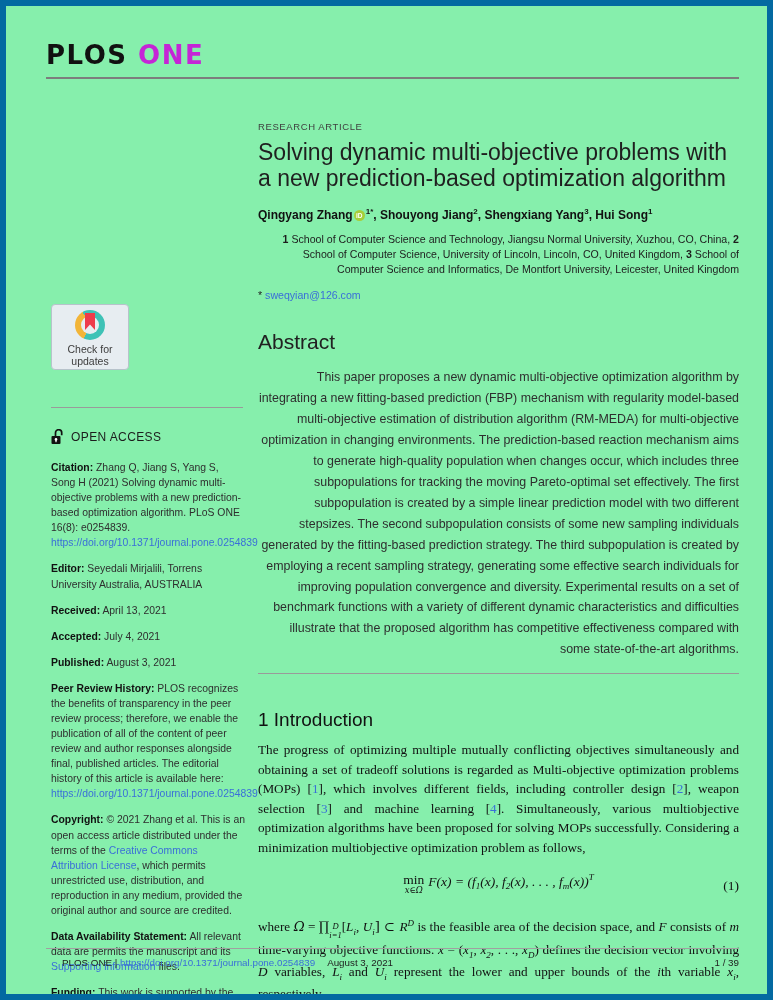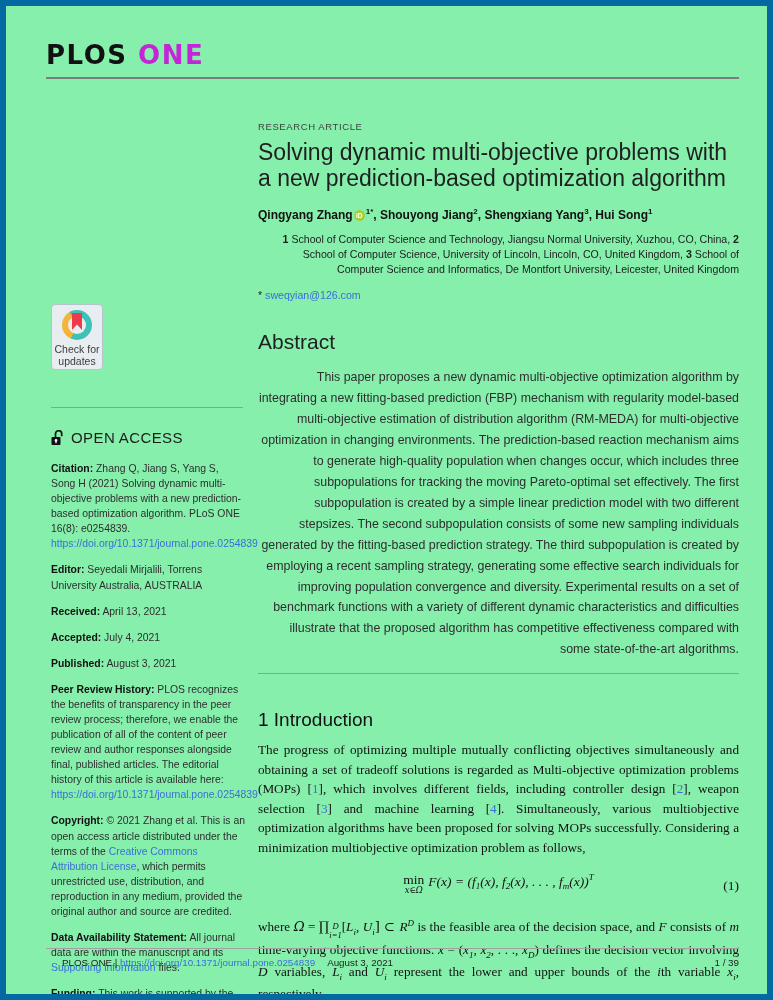--- a/index.html
+++ b/index.html
@@ -47,39 +47,39 @@
   .minop .cond { display:block; font-size:8.5px; margin-top:-3px; font-style:italic; }
   .eq-var { font-style:italic; }
   .eq-num { position:absolute; right:0; top:8px; font-style:normal; }
   sub.m, sup.m { font-size:9px; font-style:italic; }
   .prod-lims { display:inline-block; text-align:center; font-size:8.5px; vertical-align:-7px; line-height:1.1; font-style:italic; }
   .prod-lims span { display:block; }
 
   
   .sidebar { position:absolute; left:45px; top:298px; width:194px; }
   .check-badge {
-    width:52px; height:66px; background:#e7edf1; border:1px solid #b7c3cb;
+    width:78px; height:66px; background:#e7edf1; border:1px solid #b7c3cb;
     border-radius:4px; text-align:center; padding-top:5px; cursor:pointer;
   }
   .cm-ring {
     position:relative; width:30px; height:30px; margin:0 auto; border-radius:50%;
     background:conic-gradient(#3ec2b6 0deg 205deg, #f2b538 205deg 330deg, #3ec2b6 330deg 360deg);
   }
   .cm-ring::after {
     content:""; position:absolute; left:6px; top:6px; width:18px; height:18px;
     border-radius:50%; background:#e7edf1;
   }
   .cm-bookmark {
     position:absolute; left:10px; top:3px; width:10px; height:17px; background:#ee3b4b; z-index:2;
     clip-path:polygon(0 0,100% 0,100% 100%,50% 68%,0 100%);
   }
   .check-badge .badge-text { margin-top:3px; font-size:10.5px; line-height:1.15; color:#3c3c3c; }
   .side-rule { margin-top:37px; height:1px; background:#9a9a9a; width:192px; }
   .open-access { margin-top:21px; display:flex; align-items:center; gap:6px; }
-  .open-access .oa-label { font-size:15px; letter-spacing:.4px; color:#1c1c1c;text-align:center; }
+  .open-access .oa-label { font-size:12px; letter-spacing:.4px; color:#1c1c1c;text-align:center; }
   .side-p { margin-top:11px; font-size:10.4px; line-height:1.45; color:#2e2e2e; }
   .side-p b { color:#111; }
 
   
   .foot-rule { position:absolute; left:40px; top:942px; width:693px; height:1px; background:#a0a0a0; }
   .footer { position:absolute; left:40px; top:951px; width:693px; font-size:9.8px; color:#1d1d1d;padding-left:16px; }
   .footer .right { position:absolute; right:0; top:0; }
   .footer .date { margin-left:12px; }
 </style>
 </head>
@@ -153,21 +153,21 @@
     <p class="side-p"><b>Received:</b><span> April 13, 2021</span></p>
 
     <p class="side-p"><b>Accepted:</b><span> July 4, 2021</span></p>
 
     <p class="side-p"><b>Published:</b><span> August 3, 2021</span></p>
 
     <p class="side-p"><b>Peer Review History:</b><span> PLOS recognizes the benefits of transparency in the peer review process; therefore, we enable the publication of all of the content of peer review and author responses alongside final, published articles. The editorial history of this article is available here: </span><a href="#">https://doi.org/10.1371/journal.pone.0254839</a></p>
 
     <p class="side-p"><b>Copyright:</b><span> © 2021 Zhang et al. This is an open access article distributed under the terms of the </span><a href="#">Creative Commons Attribution License</a><span>, which permits unrestricted use, distribution, and reproduction in any medium, provided the original author and source are credited.</span></p>
 
-    <p class="side-p"><b>Data Availability Statement:</b><span> All journal data are within the manuscript and its </span><a href="#">Supporting information</a><span> files.</span></p>
+    <p class="side-p"><b>Data Availability Statement:</b><span> All relevant data are permits the manuscript and its </span><a href="#">Supporting information</a><span> files.</span></p>
 
     <p class="side-p"><b>Funding:</b><span> This work is supported by the National Natural Science Foundation of China under Grants</span></p>
   </div>
 
   <div class="foot-rule"></div>
   <div class="footer">
     <span>PLOS ONE</span>
     <span>| </span><a href="#">https://doi.org/10.1371/journal.pone.0254839</a><span class="date">August 3, 2021</span>
     <span class="right">1 / 39</span>
   </div>

